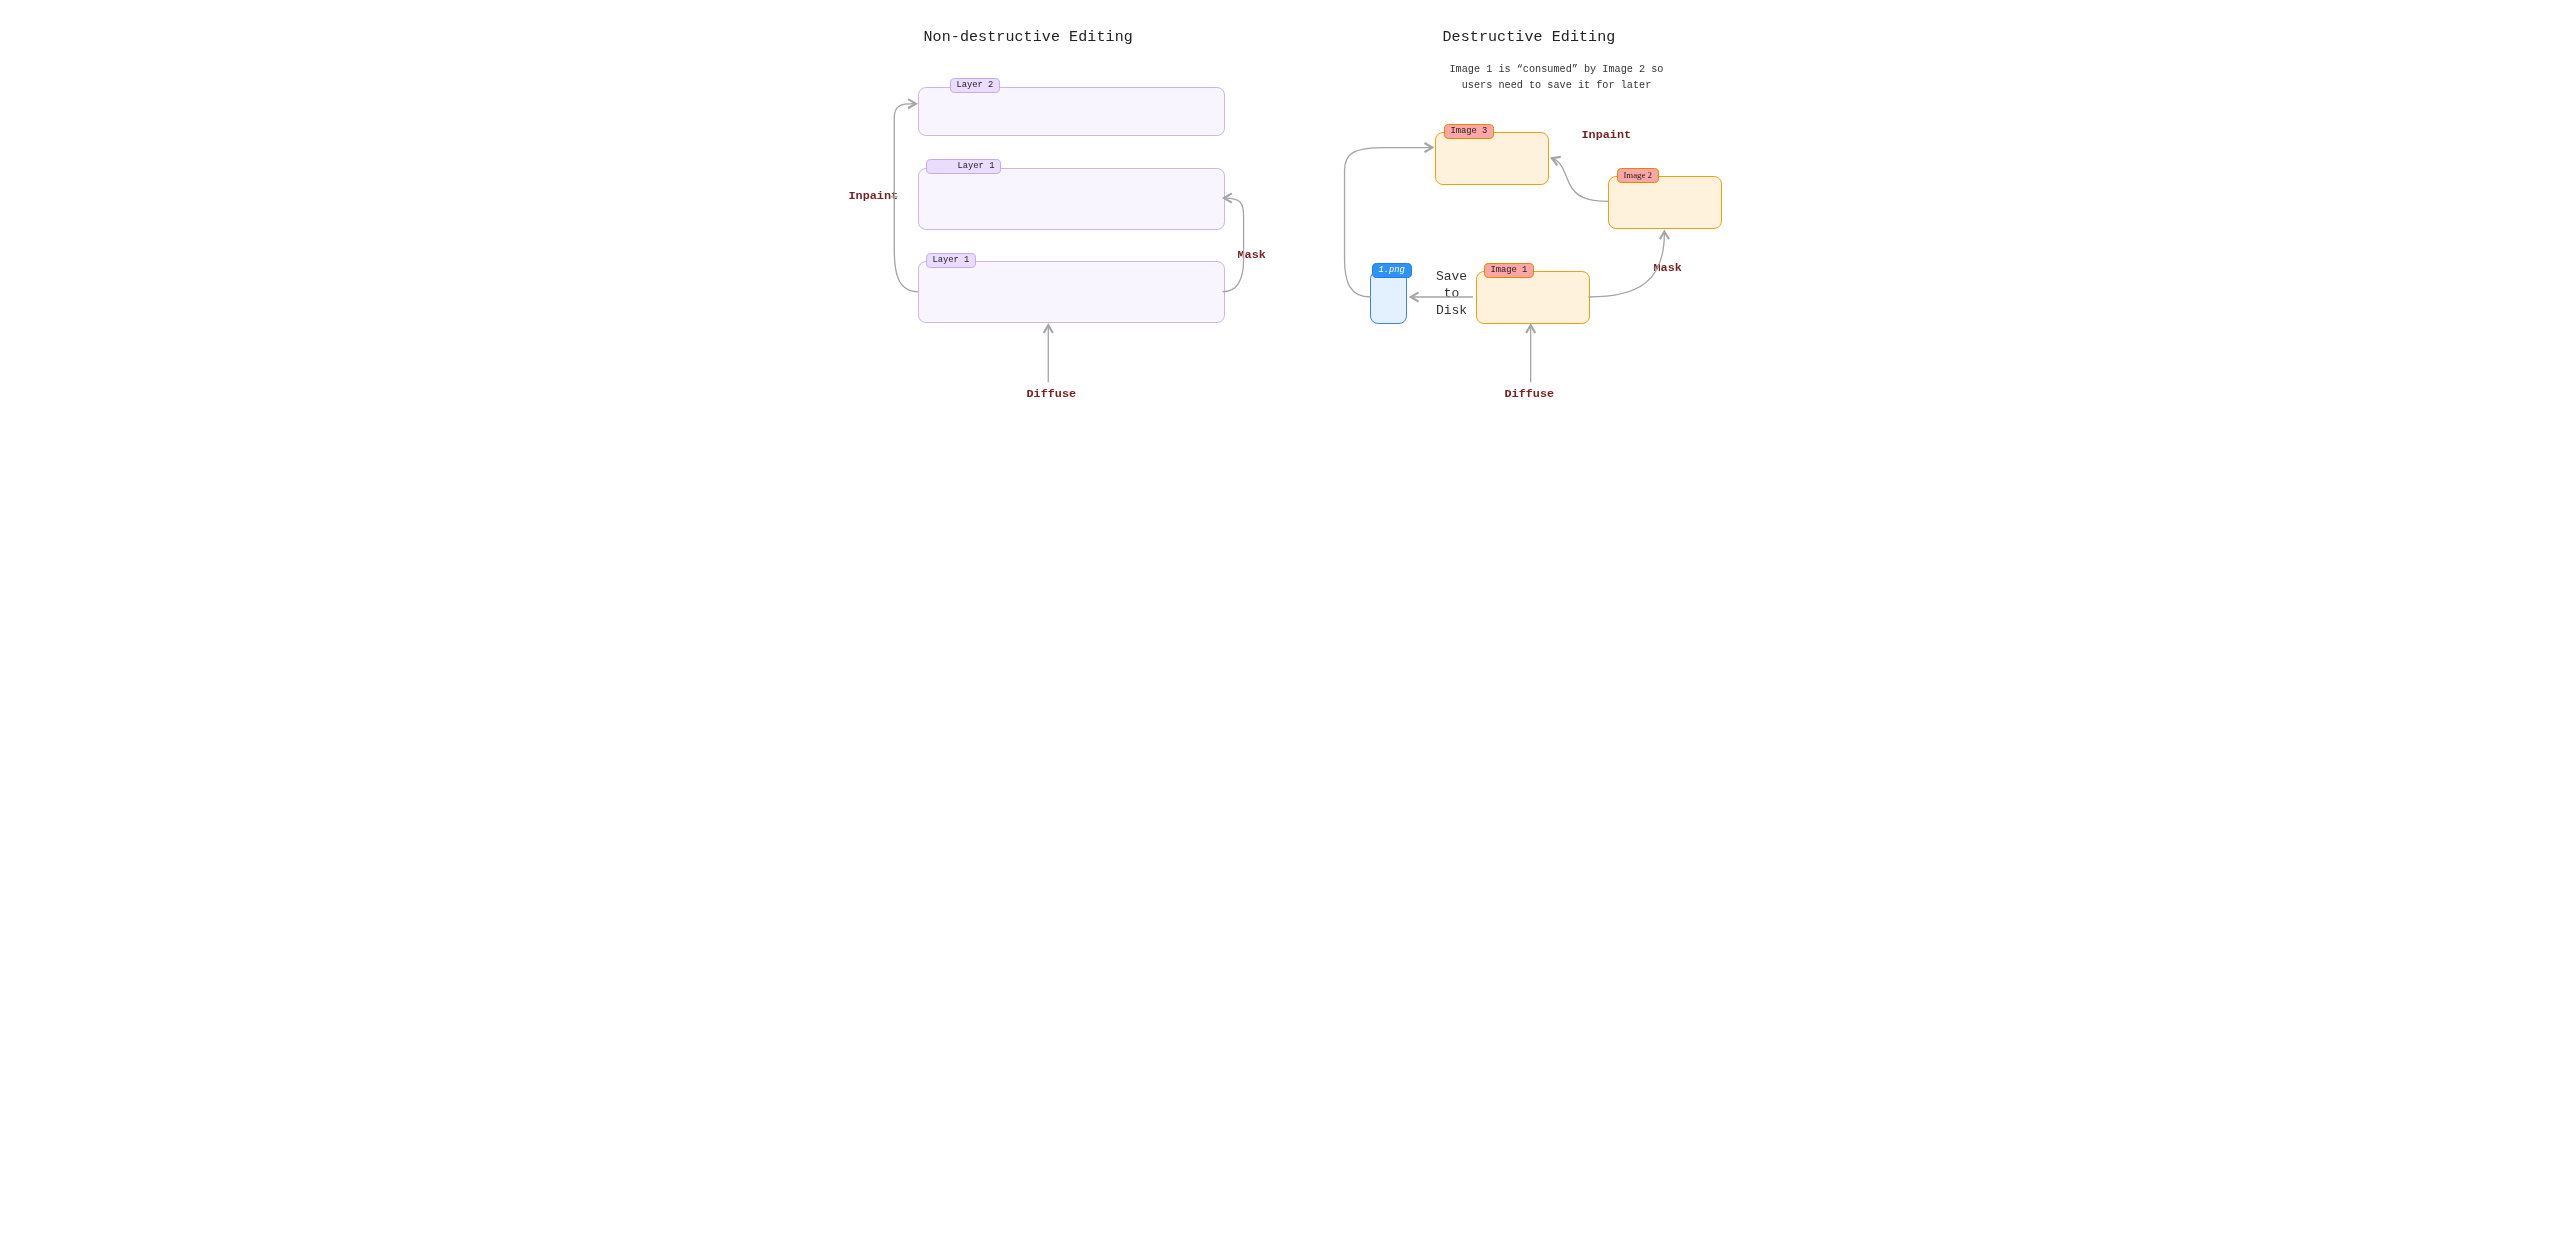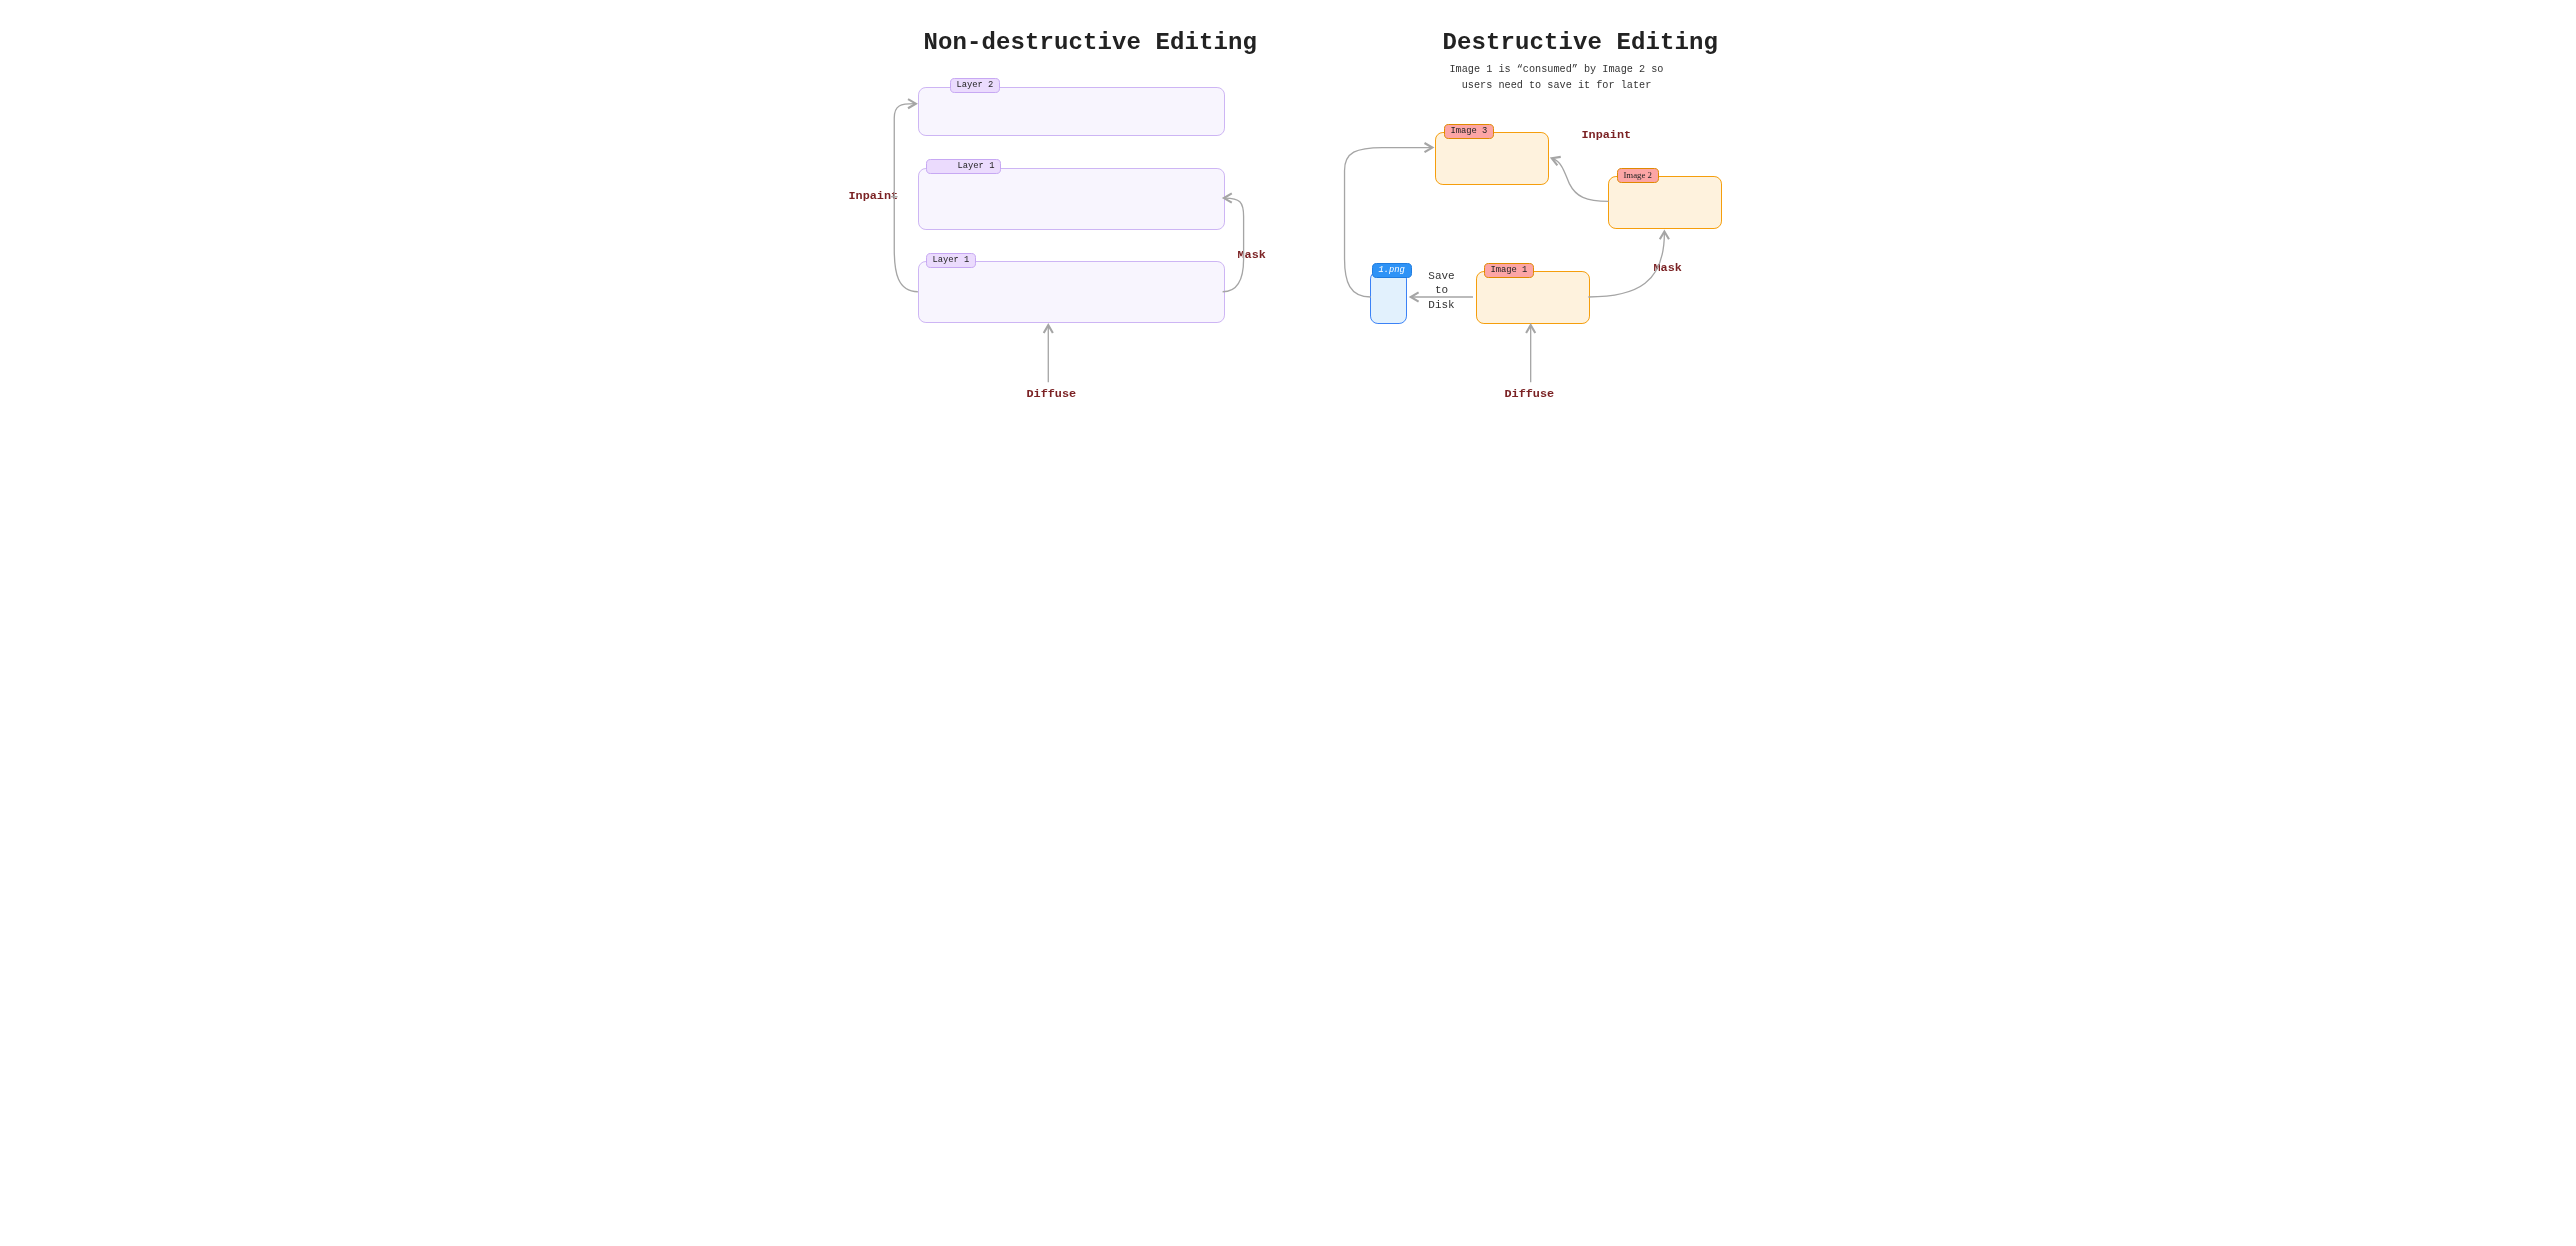--- a/index.html
+++ b/index.html
@@ -9,45 +9,46 @@
     font-family: ui-monospace, SFMono-Regular, "SF Mono", Menlo, Consolas, "Liberation Mono", monospace;
   }
   .canvas {
     position: relative;
     width: 1031px;
     height: 499px;
     margin: 0 auto;
   }
   .heading {
     position: absolute;
-    font-size: 24px;
+    font-size: 15px;
     color: #222;
-    font-weight: 700;
+    font-weight: 400;
     letter-spacing: 0.1px;
   }
   .subheading {
     position: absolute;
     font-size: 10.2px;
     color: #333;
     text-align: center;
     line-height: 1.55;
     font-weight: 400;
   }
   .op {
     position: absolute;
     font-size: 11.8px;
     font-weight: 700;
     color: #7b2224; 
   }
   .save-label {
     position: absolute;
-    font-size: 11px;
+    font-size: 13px;
     color: #333;
     text-align: center;
     line-height: 1.3;
+    margin-left: 10px;
   }
   
   .layer-box {
     position: absolute;
     background: #f8f5fe;
     border: 1px solid #cdb5f4;
     border-radius: 7.9px;
   }
   .img-box {
     position: absolute;

